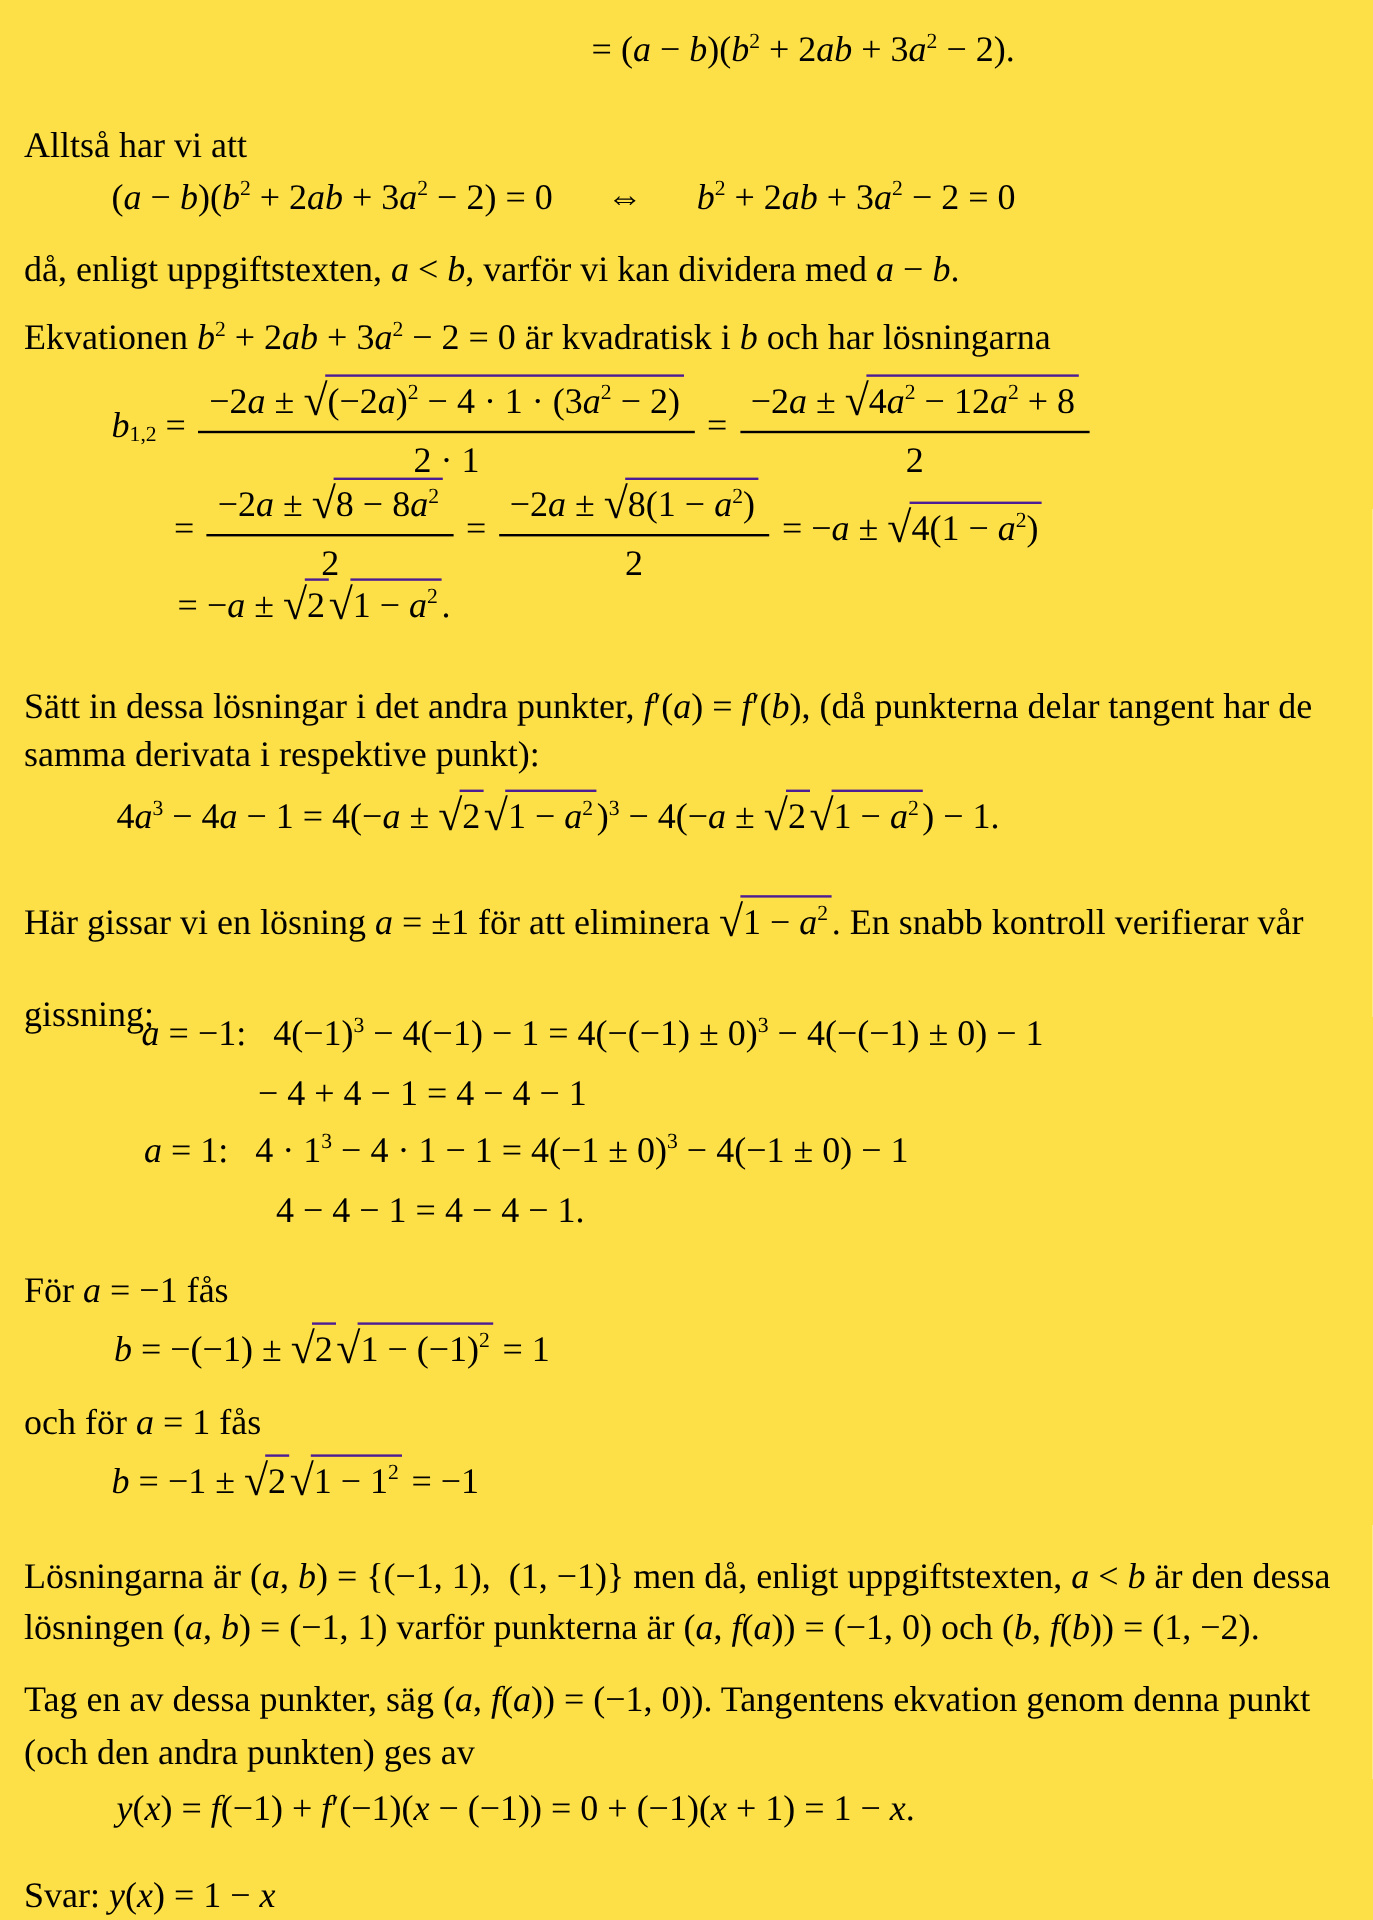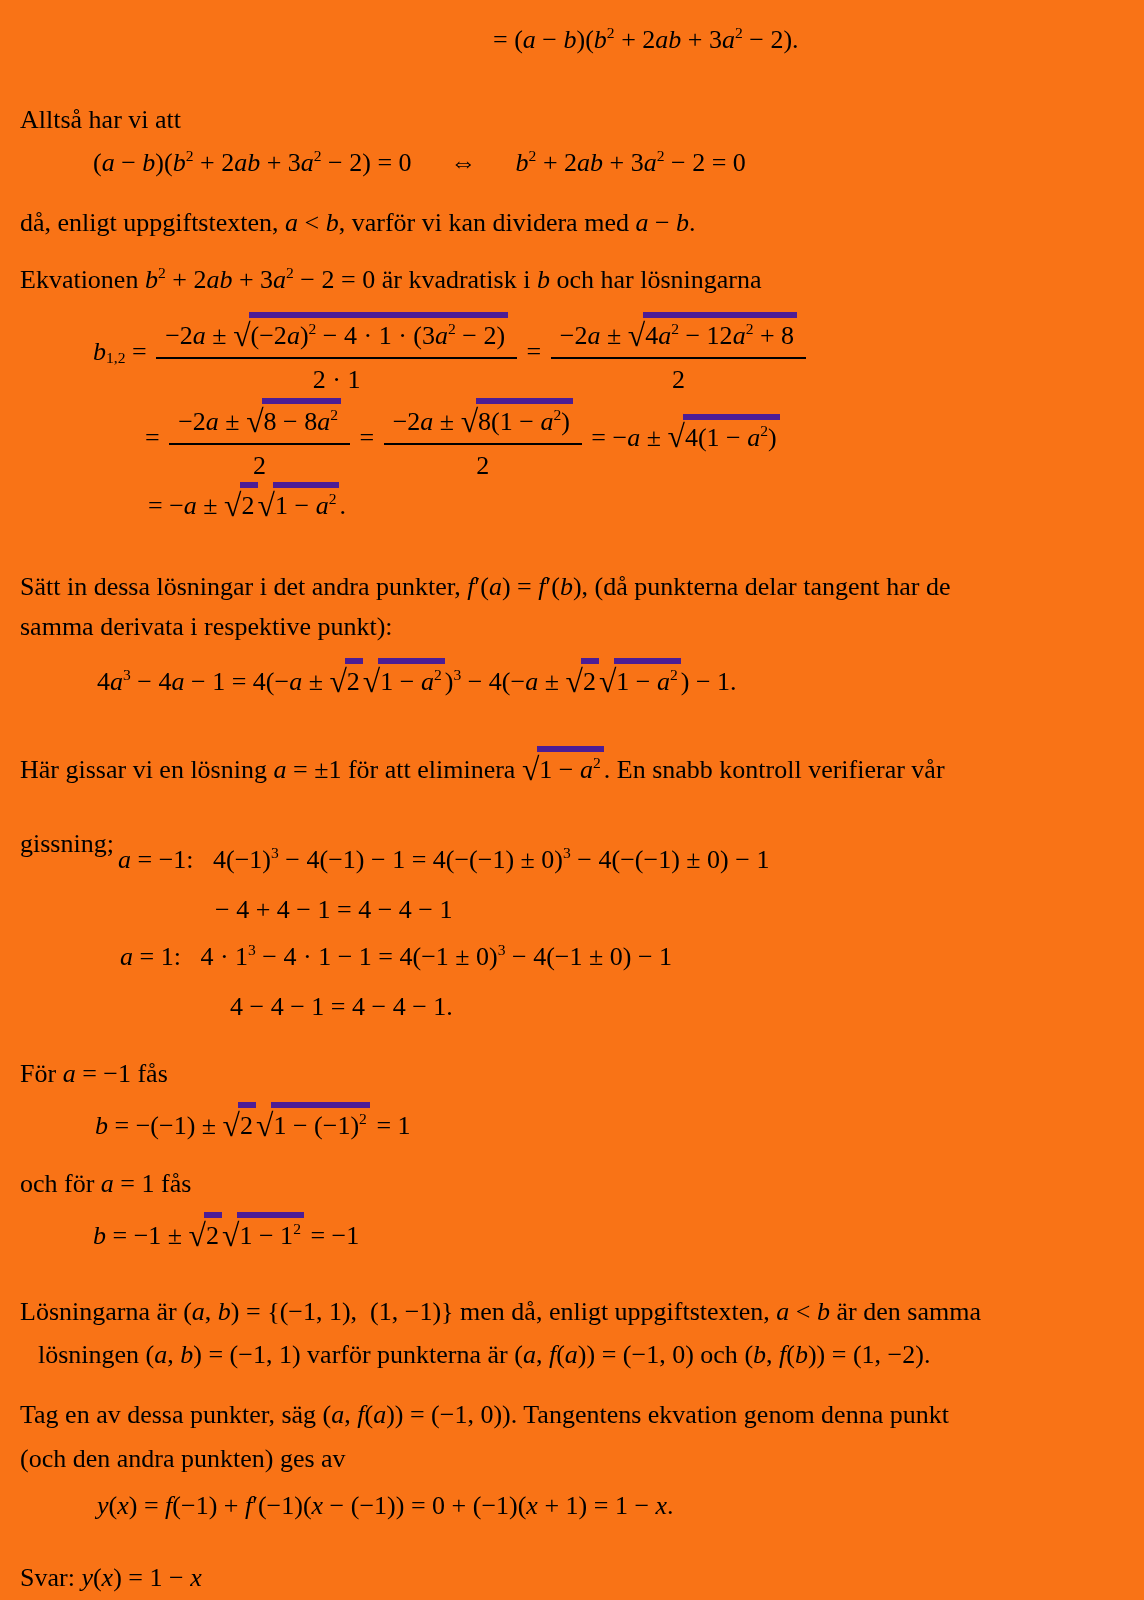--- a/index.html
+++ b/index.html
@@ -1,23 +1,23 @@
 <!DOCTYPE html>
 <html><head>
 <meta charset="utf-8">
 <style>
   html, body { margin: 0; padding: 0; background: #ffffff; }
   .page {
     position: relative;
     width: 1144px;
     height: 1600px;
-    background: #f97316;
+    background: #fde047;
     color: #000000;
     font-family: "Liberation Serif", "DejaVu Serif", serif;
-    font-size: 26px;
+    font-size: 30px;
     overflow: hidden;
   }
   .line {
     position: absolute;
     white-space: pre;
     line-height: 1.22;
   }
   .line i { font-style: italic; }
   sup { font-size: 60%; line-height: 0; vertical-align: 0.62em; }
   sub { font-size: 60%; line-height: 0; vertical-align: -0.18em; }
@@ -36,21 +36,21 @@
   .sq { display: inline; white-space: pre; }
   .rt {
     display: inline-block;
     font-size: 1.22em;
     line-height: 0;
     vertical-align: -0.05em;
     margin-right: -2px;
   }
   .rb {
     display: inline-block;
-    border-top: 6px solid #4c1d95;
+    border-top: 2px solid #4c1d95;
     padding: 0.2em 3px 0 2px;
     line-height: 1;
   }
 </style>
 </head>
 <body>
 
 <div class="page">
   <div id="doc">
       <div class="line" style="left: 493px; top: 24px;"><span class="mx">= (<i>a</i> − <i>b</i>)(<i>b</i><sup>2</sup> + 2<i>ab</i> + 3<i>a</i><sup>2</sup> − 2).</span></div>
@@ -67,20 +67,20 @@
       <div class="line" style="left: 20px; top: 746px;"><span class="tx">Här gissar vi en lösning </span><span class="mx"><i>a</i> = ±1</span><span class="tx"> för att eliminera </span><span class="mx"><span class="sq"><span class="rt">√</span><span class="rb">1 − <i>a</i><sup>2</sup></span></span></span><span class="tx">. En snabb kontroll verifierar vår</span></div>
       <div class="line" style="left: 20px; top: 791px; margin-top: 37px;"><span class="tx">gissning;</span></div>
       <div class="line" style="left: 98px; top: 844px; margin-left: 20px;"><span class="mx"><i>a</i> = −1:  4(−1)<sup>3</sup> − 4(−1) − 1 = 4(−(−1) ± 0)<sup>3</sup> − 4(−(−1) ± 0) − 1</span></div>
       <div class="line" style="left: 215px; top: 894px;"><span class="mx">− 4 + 4 − 1 = 4 − 4 − 1</span></div>
       <div class="line" style="left: 120px; top: 941px;"><span class="mx"><i>a</i> = 1:  4 · 1<sup>3</sup> − 4 · 1 − 1 = 4(−1 ± 0)<sup>3</sup> − 4(−1 ± 0) − 1</span></div>
       <div class="line" style="left: 218px; top: 991px; margin-left: 12px;"><span class="mx">4 − 4 − 1 = 4 − 4 − 1.</span></div>
       <div class="line" style="left: 20px; top: 1058px;"><span class="tx">För </span><span class="mx"><i>a</i> = −1</span><span class="tx"> fås</span></div>
       <div class="line" style="left: 95px; top: 1102px;"><span class="mx"><i>b</i> = −(−1) ± <span class="sq"><span class="rt">√</span><span class="rb">2</span></span><span class="sq"><span class="rt">√</span><span class="rb">1 − (−1)<sup>2</sup></span></span> = 1</span></div>
       <div class="line" style="left: 20px; top: 1168px;"><span class="tx">och för </span><span class="mx"><i>a</i> = 1</span><span class="tx"> fås</span></div>
       <div class="line" style="left: 93px; top: 1212px;"><span class="mx"><i>b</i> = −1 ± <span class="sq"><span class="rt">√</span><span class="rb">2</span></span><span class="sq"><span class="rt">√</span><span class="rb">1 − 1<sup>2</sup></span></span> = −1</span></div>
-      <div class="line" style="left: 20px; top: 1296px;"><span class="tx">Lösningarna är </span><span class="mx">(<i>a</i>, <i>b</i>) = {(−1, 1), (1, −1)}</span><span class="tx"> men då, enligt uppgiftstexten, </span><span class="mx"><i>a</i> &lt; <i>b</i></span><span class="tx"> är den samma</span></div>
-      <div class="line" style="left: 20px; top: 1339px; margin-left: 18px;"><span class="tx">lösningen </span><span class="mx">(<i>a</i>, <i>b</i>) = (−1, 1)</span><span class="tx"> varför punkterna är </span><span class="mx">(<i>a</i>, <i>f</i>(<i>a</i>)) = (−1, 0)</span><span class="tx"> och </span><span class="mx">(<i>b</i>, <i>f</i>(<i>b</i>)) = (1, −2)</span><span class="tx">.</span></div>
+      <div class="line" style="left: 20px; top: 1296px;"><span class="tx">Lösningarna är </span><span class="mx">(<i>a</i>, <i>b</i>) = {(−1, 1), (1, −1)}</span><span class="tx"> men då, enligt uppgiftstexten, </span><span class="mx"><i>a</i> &lt; <i>b</i></span><span class="tx"> är den dessa</span></div>
+      <div class="line" style="left: 20px; top: 1339px;"><span class="tx">lösningen </span><span class="mx">(<i>a</i>, <i>b</i>) = (−1, 1)</span><span class="tx"> varför punkterna är </span><span class="mx">(<i>a</i>, <i>f</i>(<i>a</i>)) = (−1, 0)</span><span class="tx"> och </span><span class="mx">(<i>b</i>, <i>f</i>(<i>b</i>)) = (1, −2)</span><span class="tx">.</span></div>
       <div class="line" style="left: 20px; top: 1399px;"><span class="tx">Tag en av dessa punkter, säg </span><span class="mx">(<i>a</i>, <i>f</i>(<i>a</i>)) = (−1, 0))</span><span class="tx">. Tangentens ekvation genom denna punkt</span></div>
       <div class="line" style="left: 20px; top: 1443px;"><span class="tx">(och den andra punkten) ges av</span></div>
       <div class="line" style="left: 97px; top: 1490px;"><span class="mx"><i>y</i>(<i>x</i>) = <i>f</i>(−1) + <i>f</i>′(−1)(<i>x</i> − (−1)) = 0 + (−1)(<i>x</i> + 1) = 1 − <i>x</i>.</span></div>
       <div class="line" style="left: 20px; top: 1562px;"><span class="tx">Svar: </span><span class="mx"><i>y</i>(<i>x</i>) = 1 − <i>x</i></span></div>
     </div>
 </div>
 
 </body></html>

